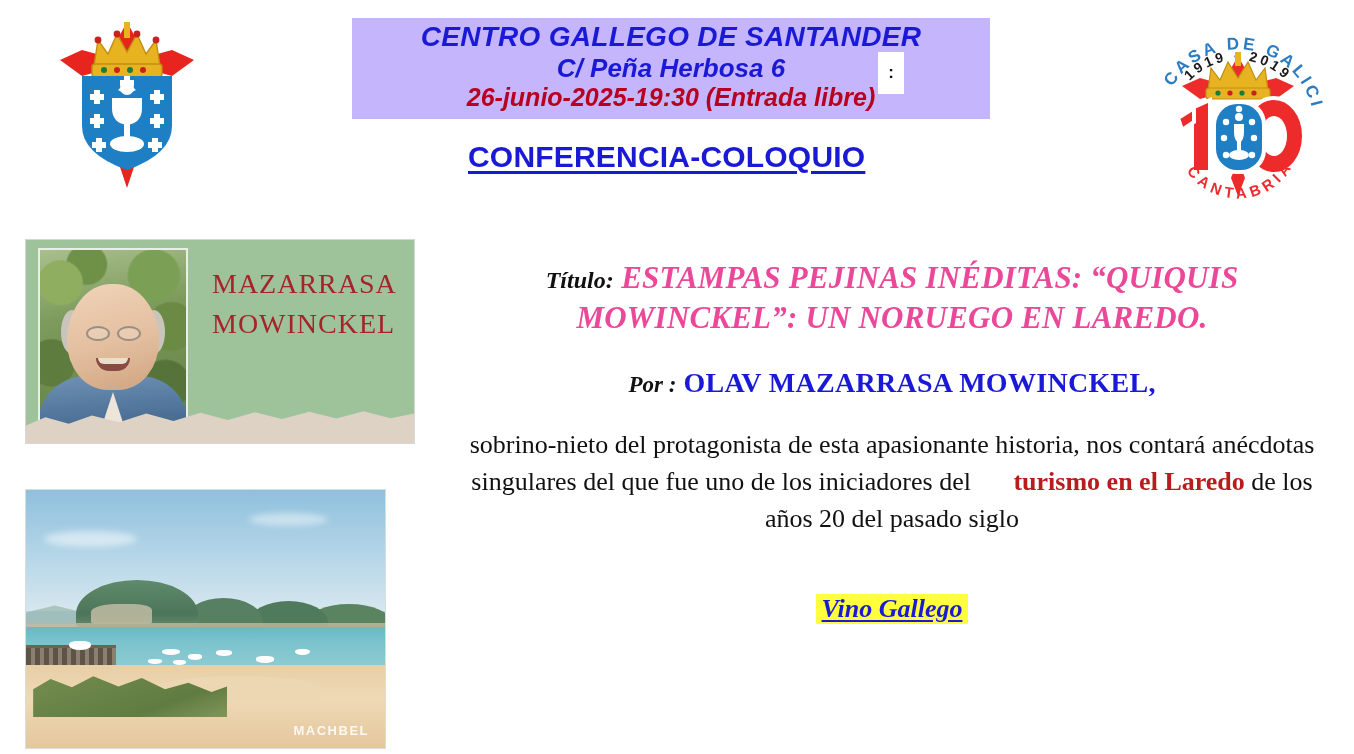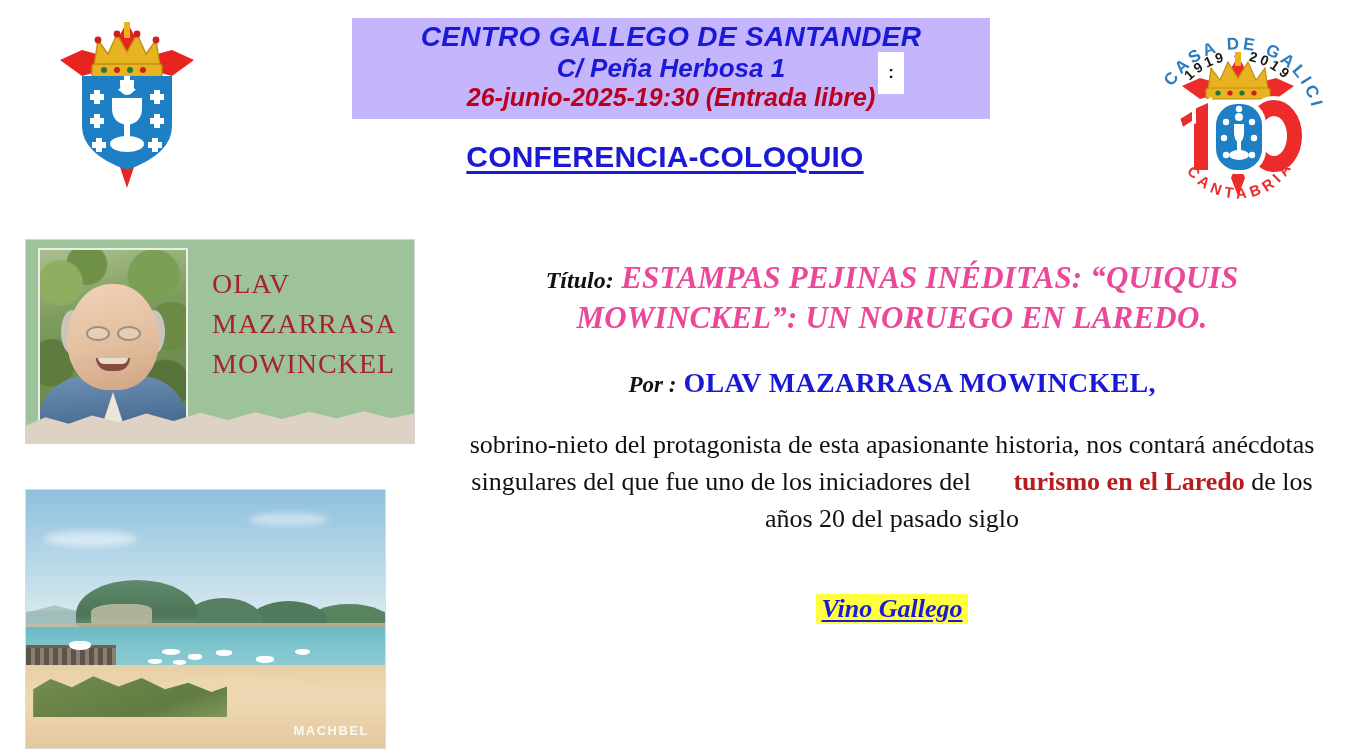--- a/index.html
+++ b/index.html
@@ -44,22 +44,21 @@
   .colon-box{
     position:absolute;left:878px;top:52px;width:26px;height:42px;
     background:#ffffff;
     display:flex;align-items:center;justify-content:center;
     font-family:"Liberation Sans", sans-serif;
     font-weight:bold;font-size:17px;color:#111;
   }
 
   
   .conferencia{
-    position:absolute;left:435px;top:140px;width:460px;
-    text-align:center;
+    position:absolute;left:468px;top:140px;width:460px;
     font-family:"Liberation Sans", sans-serif;
     font-weight:bold;font-size:30px;color:#1a1ad6;
     text-decoration:underline;
     text-underline-offset:4px;
     letter-spacing:.2px;
     white-space:nowrap;
   }
 
   
   .book-cover{
@@ -322,42 +321,41 @@
       </g>
 
       <text font-family="Liberation Sans, sans-serif" font-size="15" font-weight="bold" fill="#ee2b2b" letter-spacing="4.5">
         <textPath href="#arcBot" startOffset="13%">CANTABRIA</textPath>
       </text>
     </svg>
   </div>
 
   <div class="yellow-header">
     <div class="hdr-line1">CENTRO GALLEGO DE SANTANDER</div>
-    <div class="hdr-line2">C/ Peña Herbosa 1</div>
+    <div class="hdr-line2">C/ Peña Herbosa 6</div>
     <div class="hdr-line3">26-junio-2025-19:30 (Entrada libre)</div>
   </div>
   <div class="colon-box">:</div>
 
   <div class="conferencia">CONFERENCIA-COLOQUIO</div>
 
   <div class="book-cover">
     <div class="bc-photo">
       <div class="bc-foliage"></div>
       <div class="bc-body"></div>
       <div class="bc-collar"></div>
       <div class="bc-hair-l"></div>
       <div class="bc-hair-r"></div>
       <div class="bc-head"></div>
       <div class="bc-glass-l"></div>
       <div class="bc-glass-r"></div>
       <div class="bc-mouth"></div>
       <div class="bc-teeth"></div>
     </div>
     <div class="bc-title">
-      <div>OLAV</div>
       <div>MAZARRASA</div>
       <div>MOWINCKEL</div>
     </div>
     <div class="bc-wave"></div>
   </div>
 
   <div class="beach-photo">
     <div class="bp-sky"></div>
     <div class="bp-cloud1"></div>
     <div class="bp-cloud2"></div>

